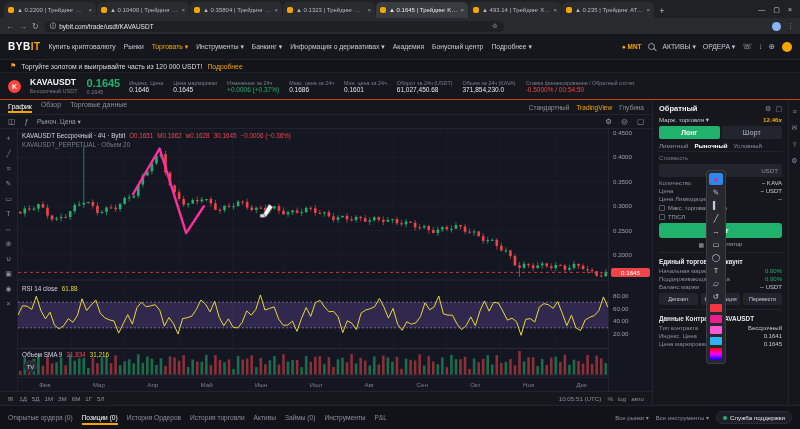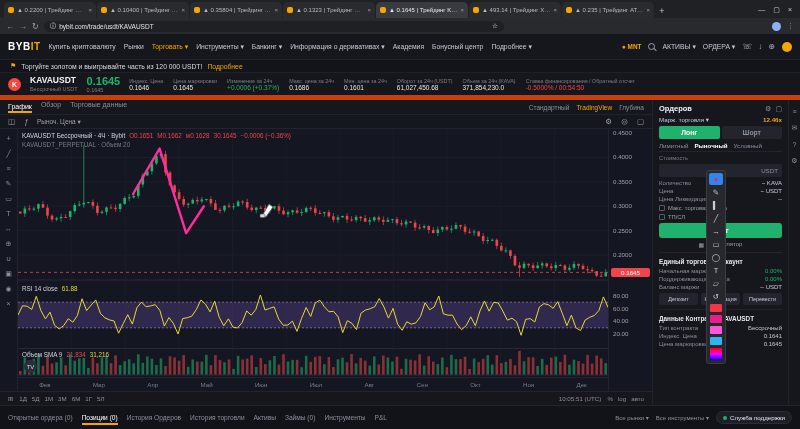--- a/index.html
+++ b/index.html
@@ -29,21 +29,21 @@
 .mnt{color:#f7a600;font-weight:bold;font-size:6.4px}
 .mag{width:7px;height:7px;border:1px solid #9aa0a6;border-radius:50%;position:relative}
 .mag:after{content:"";position:absolute;width:4px;height:1px;background:#9aa0a6;transform:rotate(45deg);right:-3px;bottom:-1px}
 .hicon{color:#aeb3bd;font-size:8px}
 .avatar2{width:10px;height:10px;border-radius:50%;background:#f7a600}
 
 .promo-bar{height:13px;background:#131419;display:flex;align-items:center;gap:5px;padding:0 10px;font-size:6.8px;color:#d8dbe2;border-bottom:1px solid #1e2029}
 .promo-cta{color:#f7a600}
 .flag{color:#f7a600;font-size:7px}
 
-.instrument-bar{height:27px;background:#16171d;border-bottom:5px solid #c2410c;display:flex;align-items:center;gap:9px;padding:0 8px}
+.instrument-bar{height:27px;background:#16171d;border-bottom:1px solid #c2410c;display:flex;align-items:center;gap:9px;padding:0 8px}
 .coin{width:13px;height:13px;border-radius:50%;background:#ff433d;color:#fff;font-size:7px;font-weight:bold;display:flex;align-items:center;justify-content:center;flex:none}
 .sym-name{font-size:8.5px;font-weight:bold;color:#f2f3f7;line-height:1.1}
 .sym-sub{font-size:5.5px;color:#787d8a}
 .last-price{font-size:11px;font-weight:bold;color:#20b26c;line-height:1.1}
 .last-sub{font-size:5.5px;color:#787d8a}
 .icol .l{font-size:5.4px;color:#787d8a;white-space:nowrap}
 .icol .v{font-size:6.5px;color:#e4e6ec;white-space:nowrap}
 
 .main-row{display:flex;height:305px}
 .chart-col{width:652px;display:flex;flex-direction:column;background:#141722}
@@ -775,21 +775,21 @@
             <span>%</span>
             <span>log</span>
             <span>авто</span>
           </span>
       </span>
     </div>
   </div>
 
   <div class="trade-panel">
     <div class="tp-head">
-      <span>Ордеров</span>
+      <span>Обратный</span>
       <span class="ic" id="tpicons">
           <span>⚙</span>
           <span>▢</span>
         </span>
     </div>
     <div class="margin-row">
       <span>Марж. торговля ▾</span>
       <span class="lev">12.46x</span>
     </div>
     <div class="ls-toggle">

